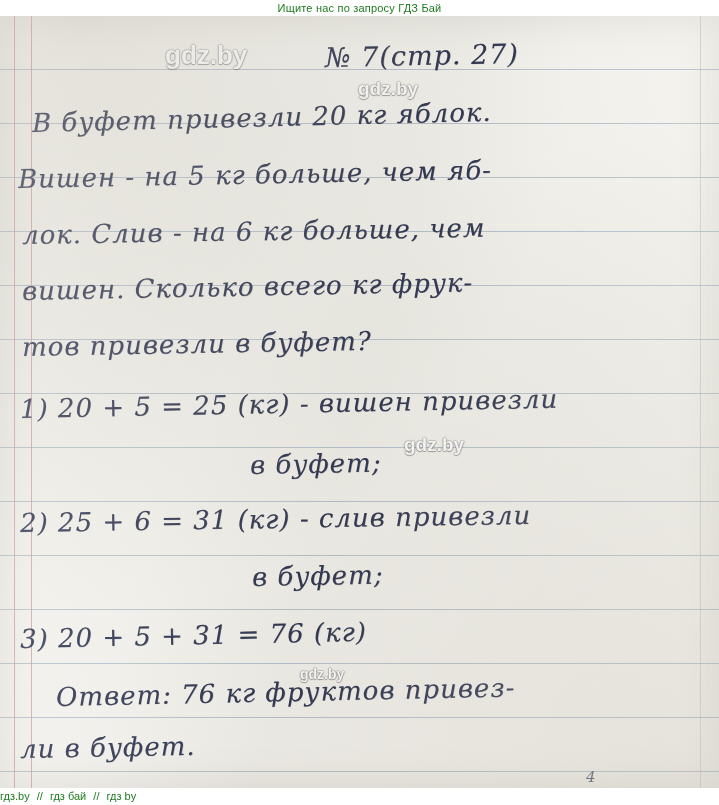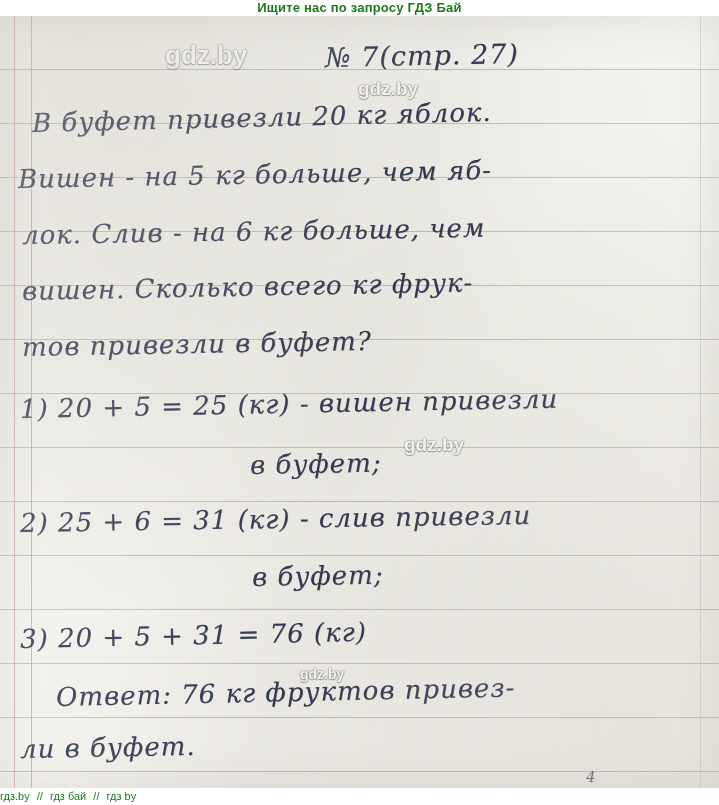--- a/index.html
+++ b/index.html
@@ -15,25 +15,24 @@
     position: relative;
   }
 
   
   .top-bar {
     position: absolute;
     top: 0; left: 0;
     width: 719px;
     height: 16px;
     text-align: center;
-    font-size: 13px;
+    font-size: 11px;
     color: #1f7a1f;
     line-height: 16px;
     letter-spacing: 0.2px;
-    font-weight: bold;
   }
 
   
   .page {
     position: absolute;
     top: 16px; left: 0;
     width: 719px;
     height: 772px;
     background:
       

